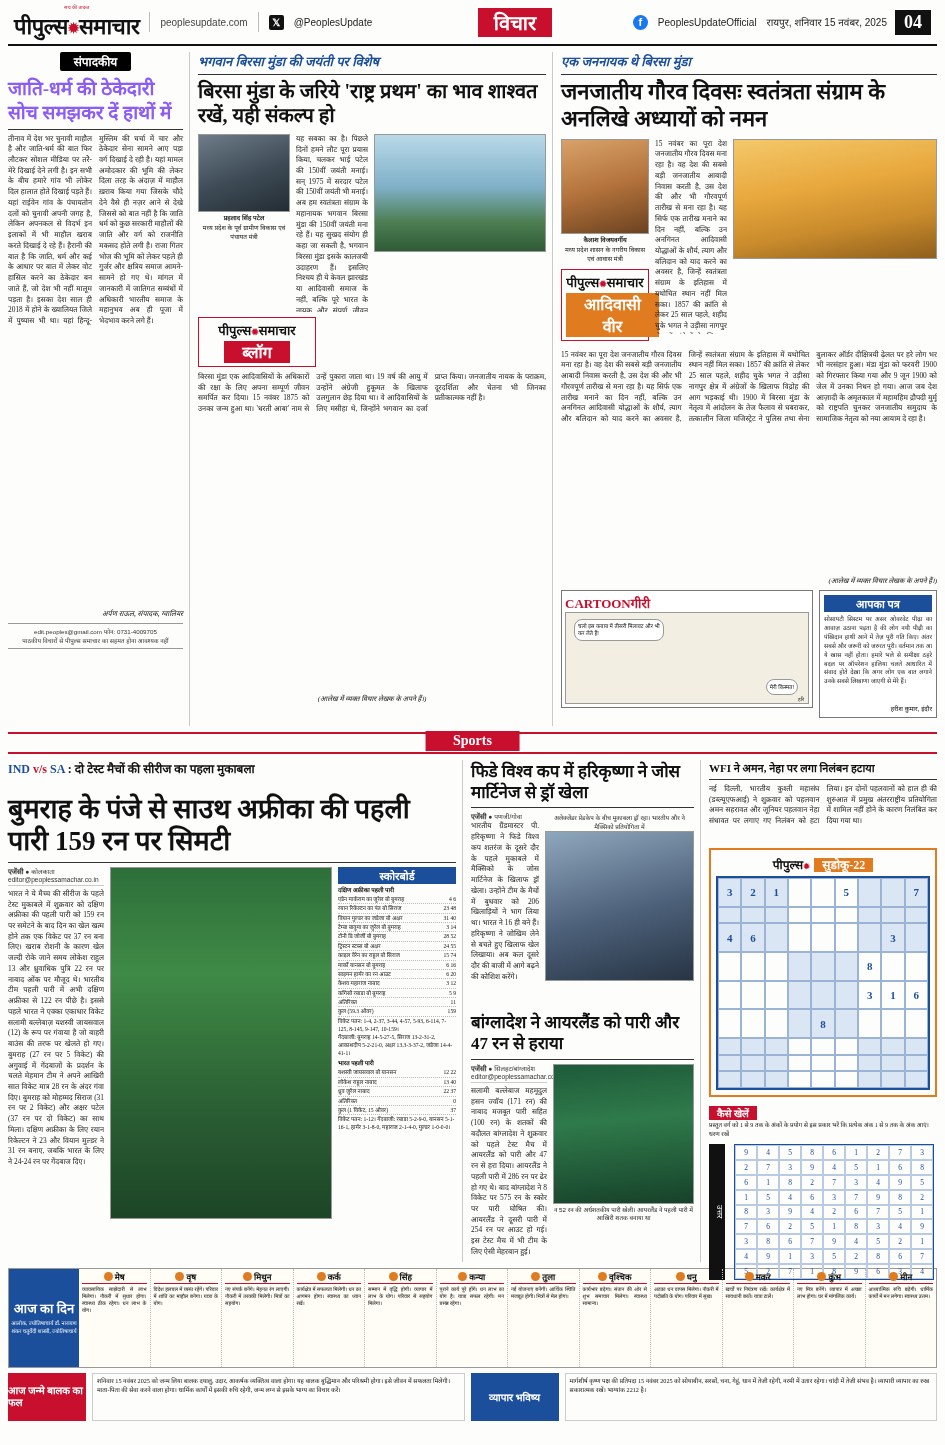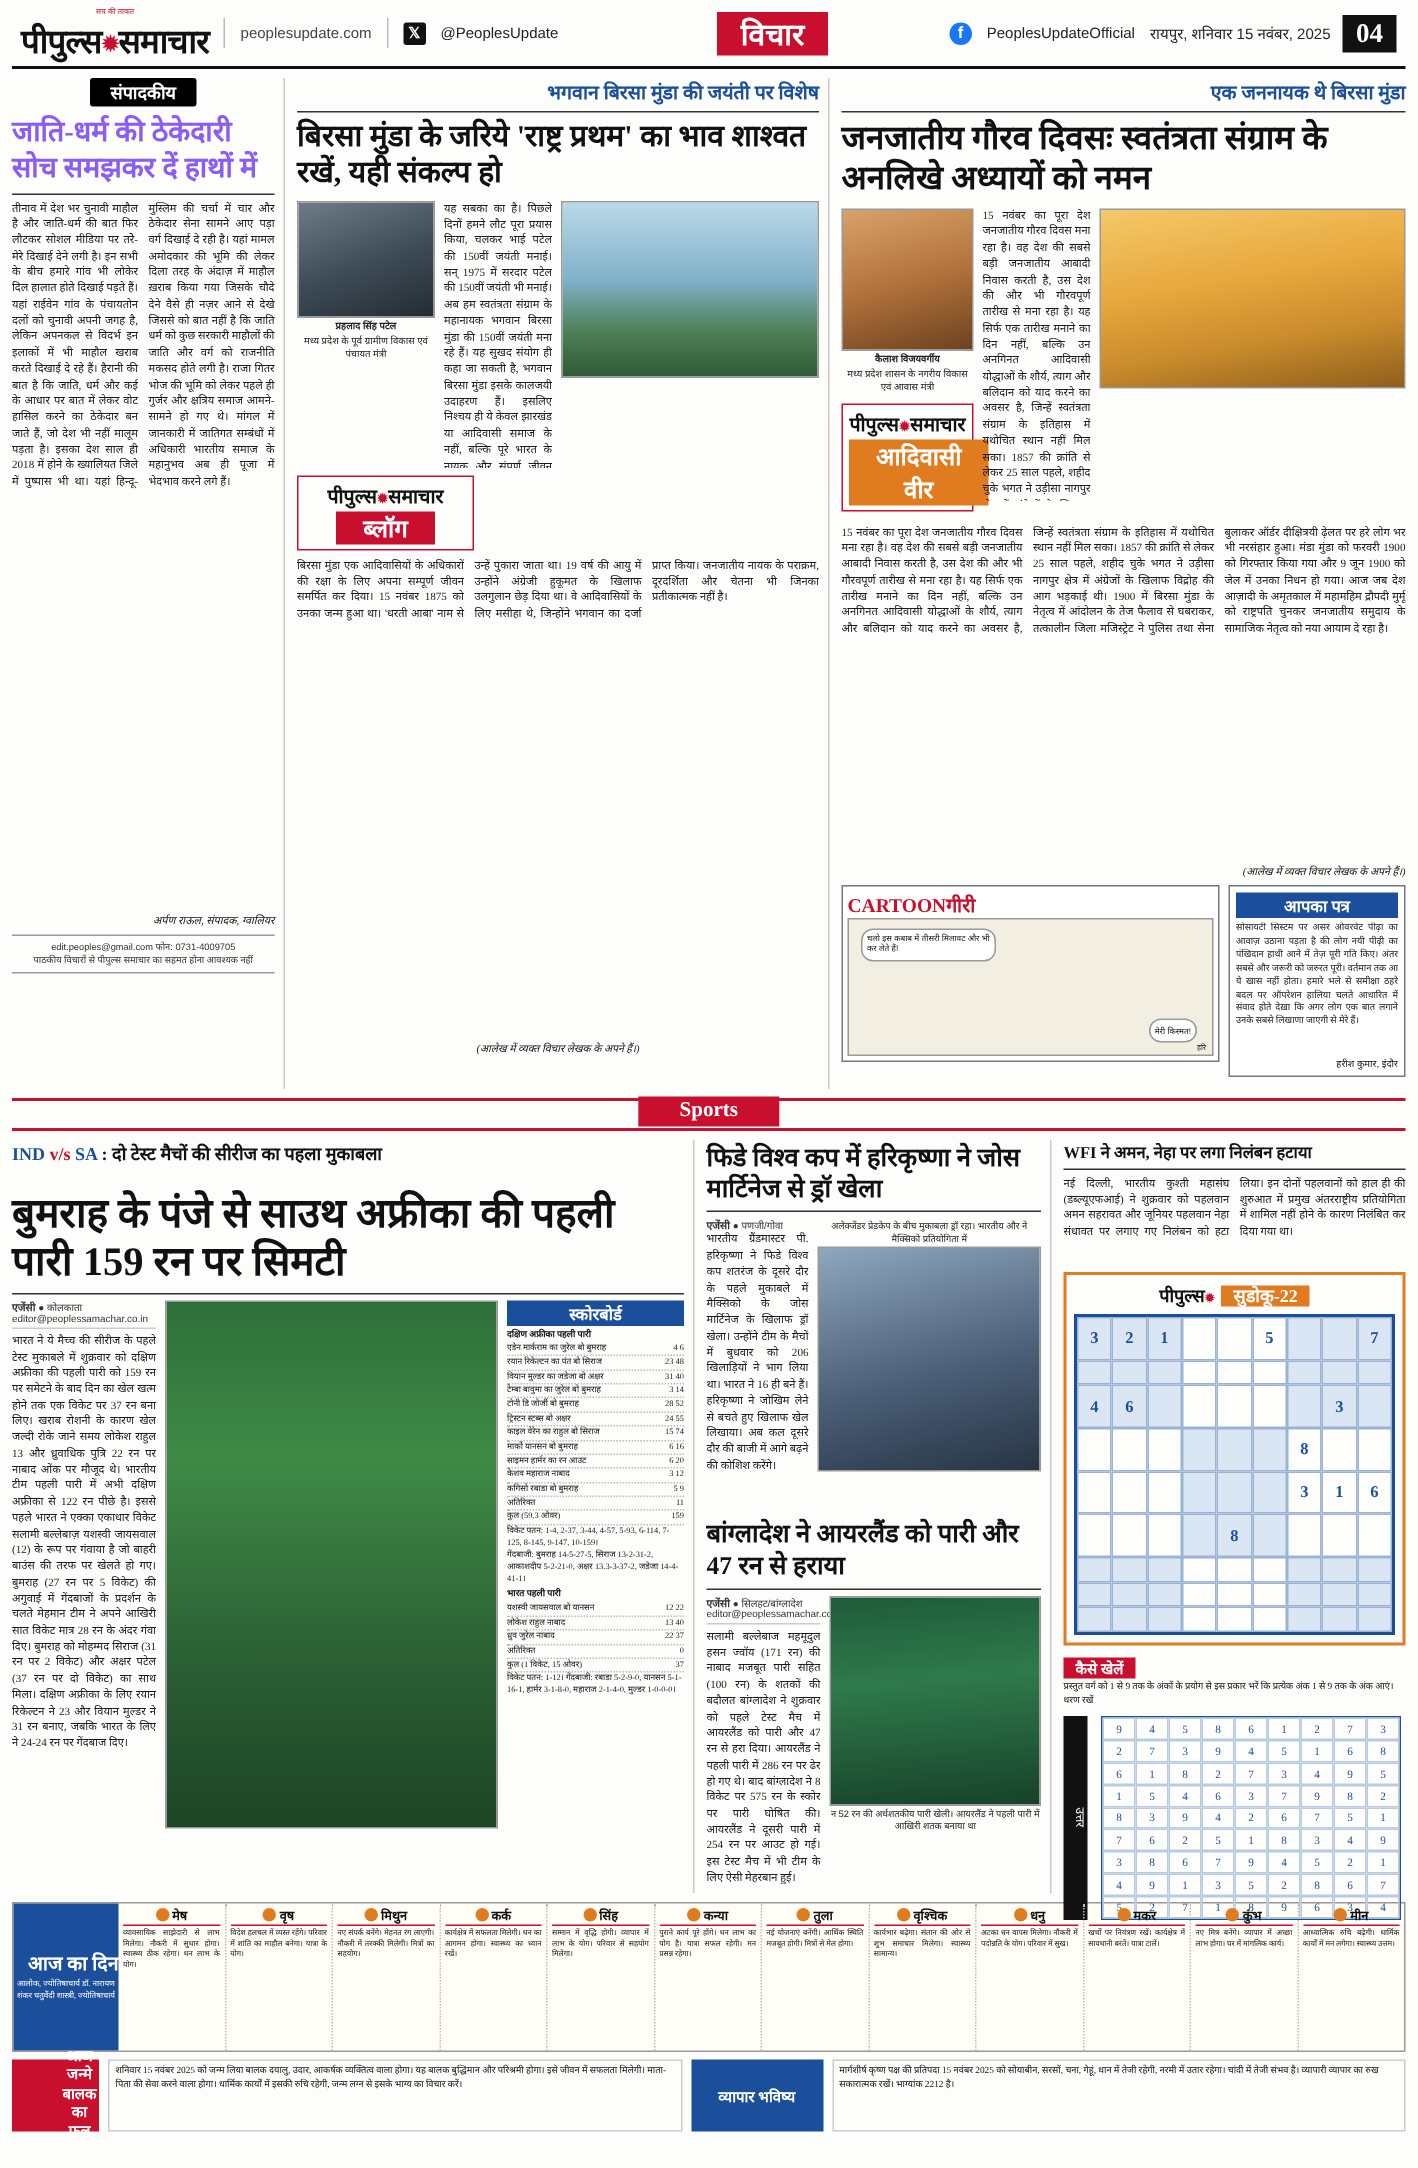--- a/index.html
+++ b/index.html
@@ -93,21 +93,21 @@
     font-size: 7.2px; text-align: right; margin-top: 4px; font-style: italic;
   }
   .edit-contact {
     font-size: 6.2px; text-align: center; line-height: 1.5;
     border-top: 1px solid #999; border-bottom: 1px solid #999;
     padding: 3px 0; margin-top: 5px; color: #333;
   }
 
   .kicker {
     font-family: "Liberation Serif", serif; font-weight: bold;
-    font-size: 13px; text-align: right; color: #1b4f9c; margin-bottom: 2px;
+    font-size: 13px; text-align: left; color: #1b4f9c; margin-bottom: 2px; font-style: italic;
   }
   .headline {
     font-family: "Liberation Serif", serif; font-weight: bold;
     font-size: 20px; line-height: 1.22; color: #111; margin: 2px 0 6px;
   }
   .headline.sm { font-size: 22px; }
 
   .photo {
     position: relative; overflow: hidden; border: 1px solid #999;
   }
@@ -247,40 +247,40 @@
     font-weight:bold;font-size:10px;padding:0 8px;
   }
   .how-text { font-family:"Liberation Serif",serif;font-size:6.2px;line-height:1.45; }
 
   
   .horo {
     margin-top:6px; border:1px solid #999; display:flex; height:100px; background:#fffdf5;
   }
   .horo-head {
     width:70px; background:#1b4f9c; color:#fff; display:flex; flex-direction:column;
-    align-items:flex-end; justify-content:center; text-align:center;
+    align-items:center; justify-content:center; text-align:center;
     font-family:"Liberation Serif",serif; font-weight:bold; font-size:13px; line-height:1.2;
   }
   .horo-head .sub { font-size:5.4px; font-weight:normal; margin-top:4px; line-height:1.4; }
   .sign {
     flex:1; border-right:1px dotted #bbb; padding:2px 3px; position:relative;
   }
   .sign:last-child { border-right:none; }
   .sign .nm {
     text-align:center; font-family:"Liberation Serif",serif; font-weight:bold;
     font-size:8.5px; color:#111; border-bottom:1px solid #c8102e; padding-bottom:1px;
     margin-bottom:2px;
   }
   .sign .tx { font-family:"Liberation Serif",serif; font-size:5.1px; line-height:1.38; text-align:justify; }
   .zicon { display:inline-block;width:9px;height:9px;background:#e07b1f;border-radius:50%;vertical-align:-1px;margin-right:2px; }
 
   .bottom-strip { margin-top:5px; display:flex; gap:6px; align-items:stretch; height:48px; }
   .bs-label {
-    width:58px; background:#c8102e;color:#fff;display:flex;align-items:center;justify-content:center;
-    text-align:center;font-family:"Liberation Serif",serif;font-weight:bold;font-size:10px;line-height:1.25;padding-left:32px;
+    width:78px; background:#c8102e;color:#fff;display:flex;align-items:center;justify-content:center;
+    font-family:"Liberation Serif",serif;font-weight:bold;font-size:10px;line-height:1.25;
   }
   .bs-text { flex:1; font-family:"Liberation Serif",serif;font-size:6.2px;line-height:1.5;padding:2px 4px;border:1px solid #ccc; }
   .bs-label2 {
     width:88px; background:#1b4f9c;color:#fff;display:flex;align-items:center;justify-content:center;
     text-align:right;font-family:"Liberation Serif",serif;font-weight:bold;font-size:10px;
   }
   .flex-row { display:flex; gap:6px; }
   .mini-cap { font-size:6.2px;text-align:center;line-height:1.35;color:#222;padding-top:2px; }
 </style>
 </head>

